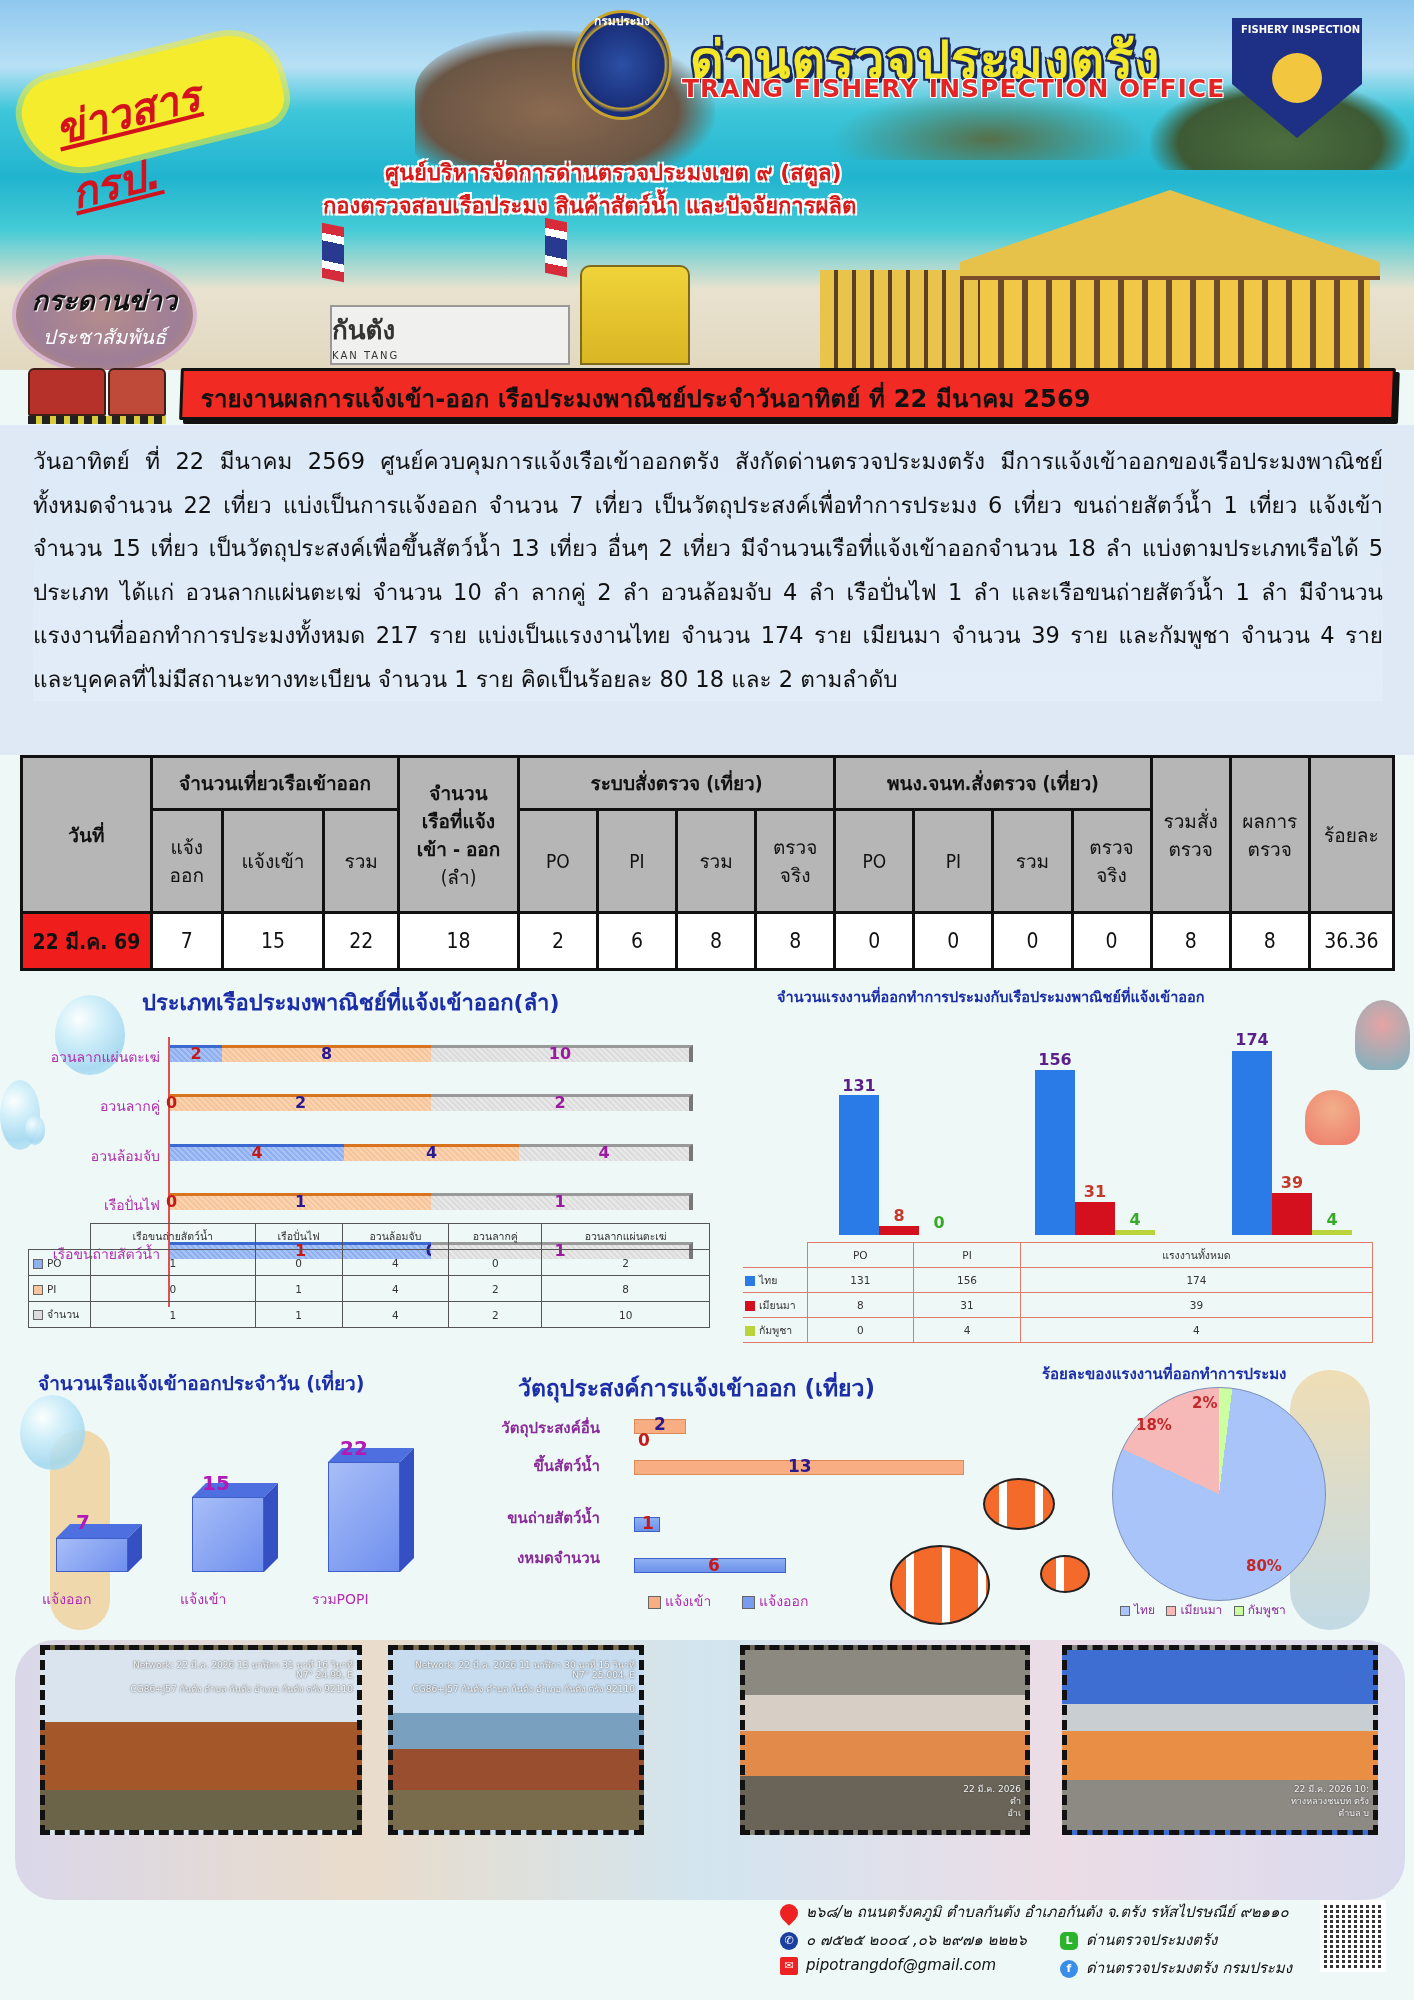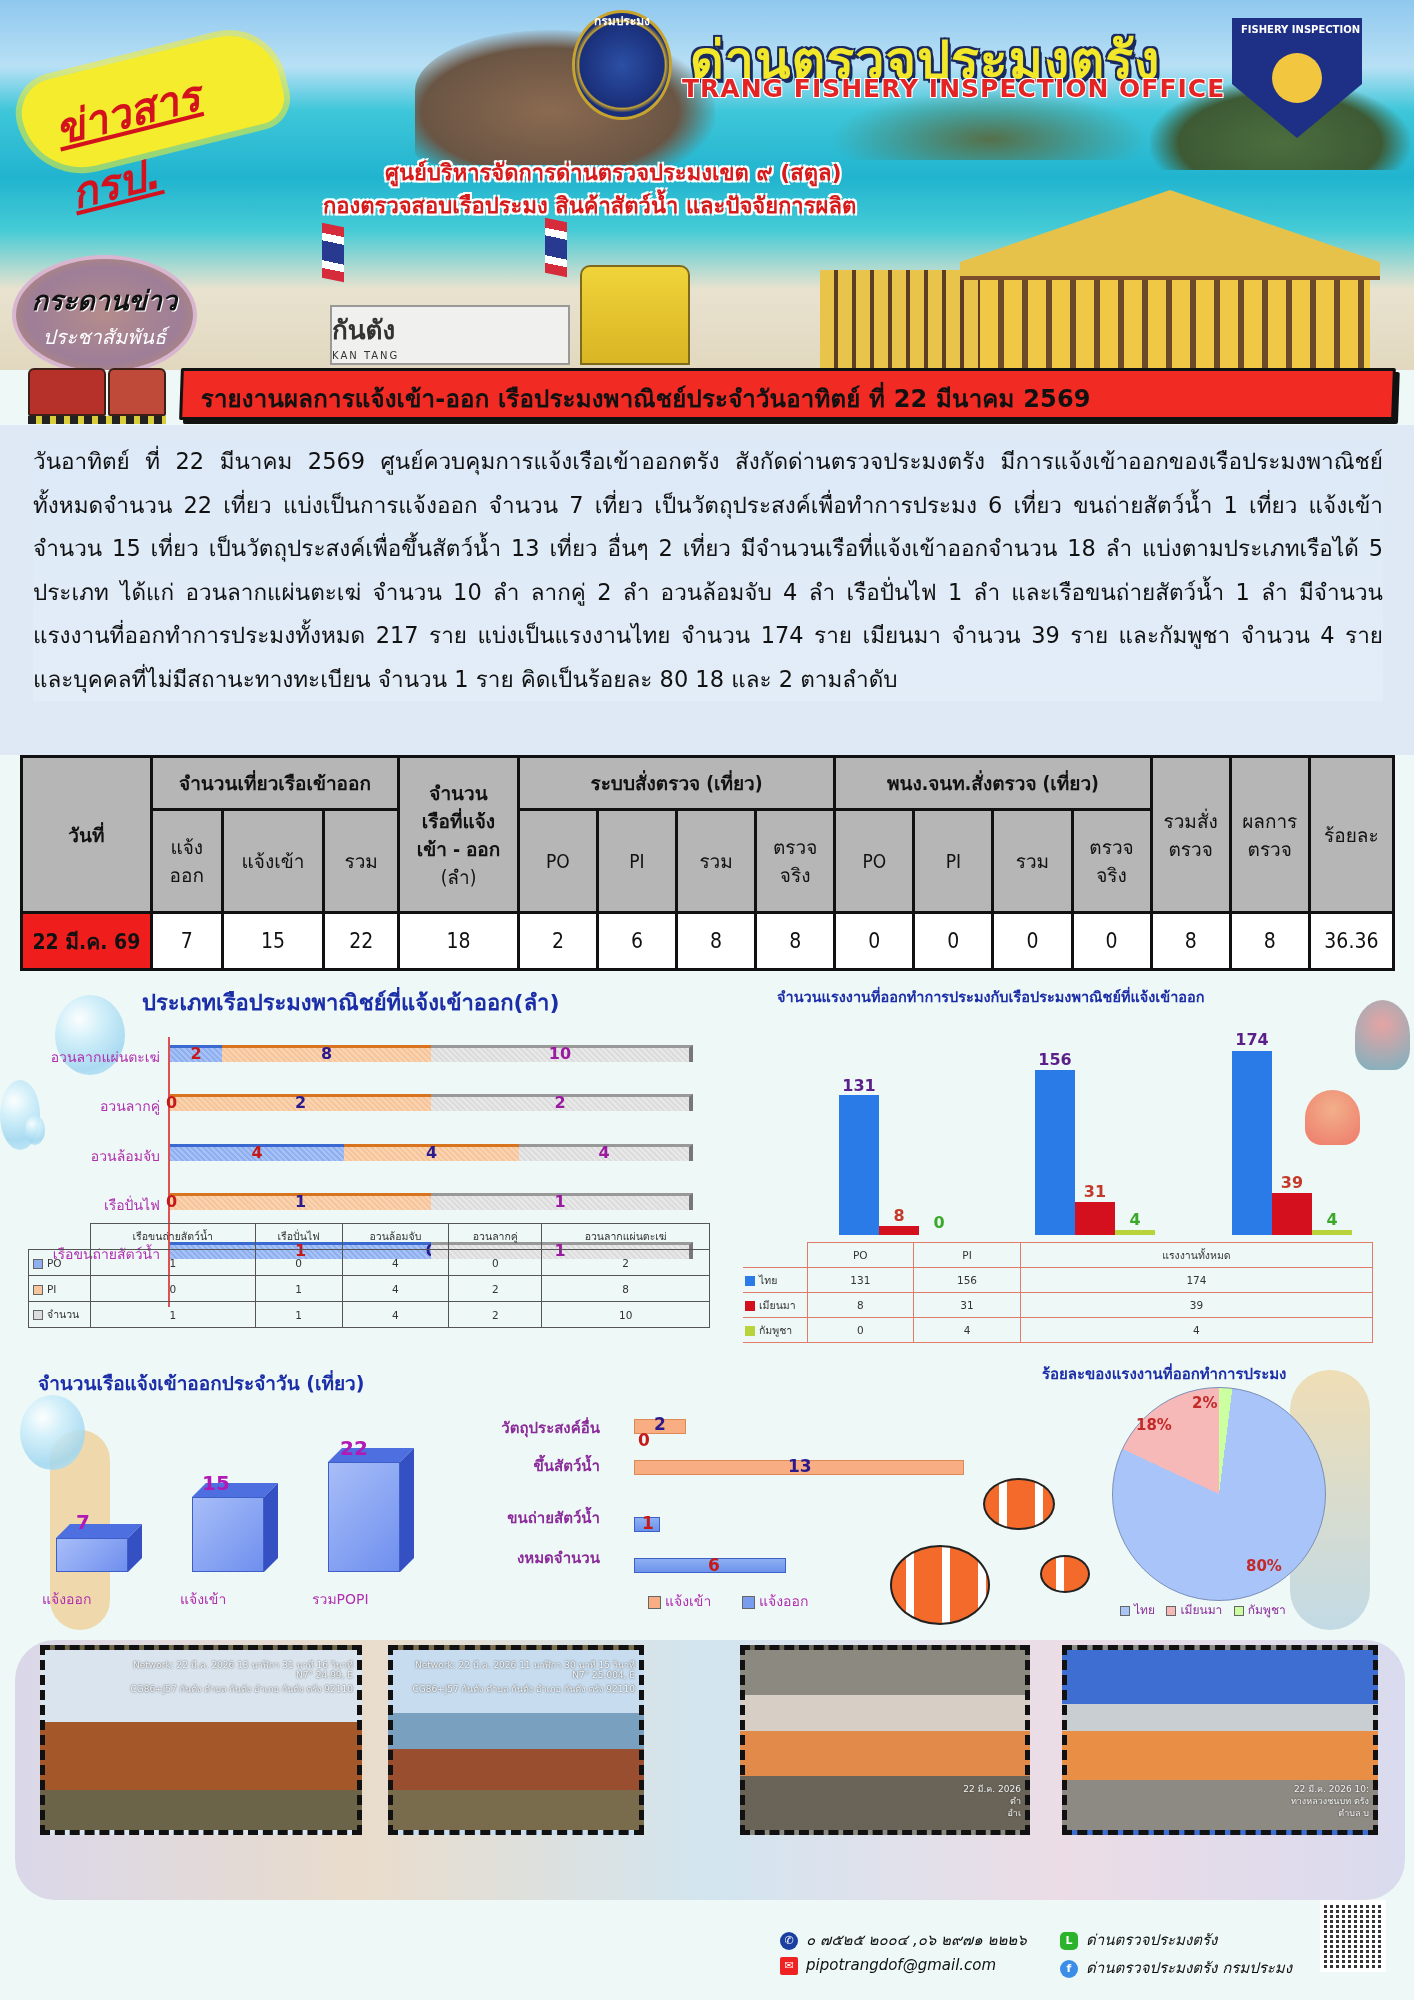--- a/index.html
+++ b/index.html
@@ -426,20 +426,21 @@
       <div class="top" style="bottom:110px"></div>
       <div class="side" style="height:110px"></div>
     <div class="val" style="left:12px;bottom:112px">22</div>
   </div>
   <div class="c3-lbl" style="left:12px;">แจ้งออก</div>
   <div class="c3-lbl" style="left:150px;">แจ้งเข้า</div>
   <div class="c3-lbl" style="left:282px;">รวมPOPI</div>
 </div>
 
 <div class="panel" id="c4">
+  <div class="ctitle">วัตถุประสงค์การแจ้งเข้าออก (เที่ยว)</div>
   <div class="c4-lbl" style="top:46px;">วัตถุประสงค์อื่น</div>
   <div class="c4-bar c4-in" style="top:49px;width:52px;"></div>
   <div class="c4-val" style="left:184px;top:44px;color:#2a1a8e">2</div>
   <div class="c4-val" style="left:168px;top:60px;color:#c41a1a">0</div>
 
   <div class="c4-lbl" style="top:84px;">ขึ้นสัตว์น้ำ</div>
   <div class="c4-bar c4-in" style="top:90px;width:330px;"></div>
   <div class="c4-val" style="left:318px;top:86px;color:#2a1a8e">13</div>
 
   <div class="c4-lbl" style="top:136px;">ขนถ่ายสัตว์น้ำ</div>
@@ -488,20 +489,23 @@
   <div class="stamp" style="right:4px;bottom:22px;">ตำ</div>
   <div class="stamp" style="right:4px;bottom:10px;">อำเ</div>
 </div>
 <div class="photo p4">
   <div class="stamp" style="right:4px;bottom:34px;">22 มี.ค. 2026 10:</div>
   <div class="stamp" style="right:4px;bottom:22px;">ทางหลวงชนบท ตรัง</div>
   <div class="stamp" style="right:4px;bottom:10px;">ตำบล บ</div>
 </div>
 
 <div class="footer">
+  <div class="row" style="left:10px;top:2px;">
+    <span class="ficon" style="background:#e22;border-radius:50% 50% 50% 0;transform:rotate(-45deg)"></span><span>๒๖๘/๒ ถนนตรังคภูมิ ตำบลกันตัง อำเภอกันตัง จ.ตรัง รหัสไปรษณีย์ ๙๒๑๑๐</span>
+  </div>
   <div class="row" style="left:10px;top:30px;">
     <span class="ficon" style="background:#1a3fa0">✆</span><span>๐ ๗๕๒๕ ๒๐๐๔ ,๐๖ ๒๙๗๑ ๒๒๒๖</span>
   </div>
   <div class="row" style="left:10px;top:58px;">
     <span class="ficon" style="background:#e22;border-radius:2px">✉</span><span>pipotrangdof@gmail.com</span>
   </div>
   <div class="row" style="left:290px;top:30px;">
     <span class="ficon" style="background:#2bb32b;border-radius:5px">L</span><span>ด่านตรวจประมงตรัง</span>
   </div>
   <div class="row" style="left:290px;top:58px;">

